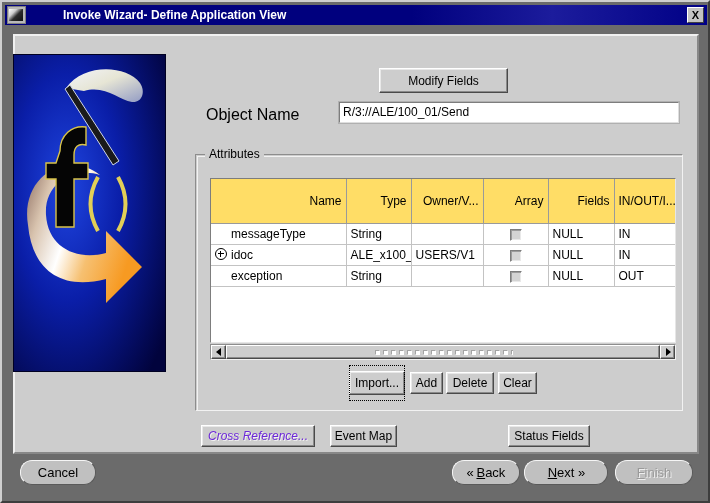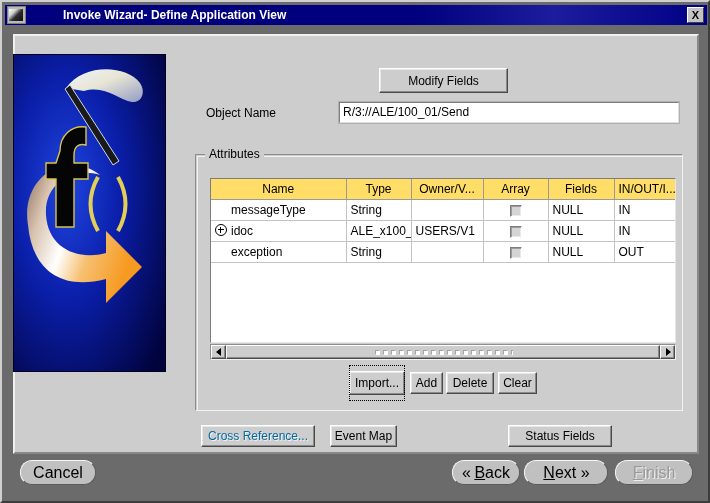--- a/index.html
+++ b/index.html
@@ -120,42 +120,43 @@
     text-align: center;
     cursor: pointer;
     box-sizing: border-box;
     padding: 0;
     display: flex;
     align-items: center;
     justify-content: center;
     white-space: nowrap;
   }
   .btn.disabled {
-    color: #0369a1;
+    color: #6d28d9;
     text-shadow: 1px 1px 0 #f2f2f2;
     cursor: default;
+    font-style: italic;
   }
   .btn .focusring {
     border: 1px dotted #000;
     padding: 10px 5px;
     display: inline-block;
   }
 
   
   #modify-fields {
     position: absolute;
     left: 377px; top: 66px;
     width: 129px; height: 25px;
   }
 
   
   #object-name-label {
     position: absolute;
     left: 204px; top: 104px;
-    font-size: 12px;
+    font-size: 16px;
     color: #000;
   }
   #object-name-input {
     position: absolute;
     left: 337px; top: 100px;
     width: 340px; height: 21px;
     background: #ffffff;
     border-top: 1px solid #7d7d7d;
     border-left: 1px solid #7d7d7d;
     border-right: 1px solid #dedede;
@@ -214,22 +215,22 @@
   }
   table.grid {
     border-collapse: collapse;
     width: 100%;
     font-size: 12px;
     table-layout: fixed;
   }
   table.grid th {
     background: #ffdd66;
     font-weight: normal;
-    text-align: center;
-    padding: 3px 4px;
+    text-align: right;
+    padding: 15px 4px;
     height: 18px;
     border-right: 1px solid #9a9a9a;
     border-bottom: 1px solid #9a9a9a;
     box-sizing: border-box;
     overflow: hidden;
     white-space: nowrap;
   }
   table.grid th:last-child { border-right: none; }
   table.grid td {
     background: #ffffff;
@@ -346,34 +347,34 @@
 
   
   #import-btn { position: absolute; left: 347px; top: 369px; width: 56px; height: 24px; }
   #add-btn    { position: absolute; left: 408px; top: 370px; width: 33px; height: 22px; }
   #delete-btn { position: absolute; left: 444px; top: 370px; width: 48px; height: 22px; }
   #clear-btn  { position: absolute; left: 496px; top: 370px; width: 39px; height: 22px; }
 
   
   #cross-ref-btn    { position: absolute; left: 199px; top: 423px; width: 114px; height: 22px; }
   #event-map-btn    { position: absolute; left: 328px; top: 423px; width: 67px; height: 22px; }
-  #status-fields-btn{ position: absolute; left: 506px; top: 423px; width: 104px; height: 22px; }
+  #status-fields-btn{ position: absolute; left: 506px; top: 423px; width: 82px; height: 22px; }
 
   
   .navbtn {
     position: absolute;
     height: 25px;
     background: #c0c0c0;
     border-radius: 12px;
     border-top: 1px solid #f5f5f5;
     border-left: 1px solid #f5f5f5;
     border-right: 1px solid #5a5a5a;
     border-bottom: 1px solid #5a5a5a;
     font-family: "Liberation Sans", sans-serif;
-    font-size: 16px;
+    font-size: 13px;
     color: #000;
     display: flex;
     align-items: center;
     justify-content: center;
     cursor: pointer;
     box-sizing: border-box;
     white-space: nowrap;
   }
   .navbtn.disabled { color: #9a9a9a; text-shadow: 1px 1px 0 #eeeeee; cursor: default; }
   #cancel-btn { left: 18px;  top: 458px; width: 76px; }

